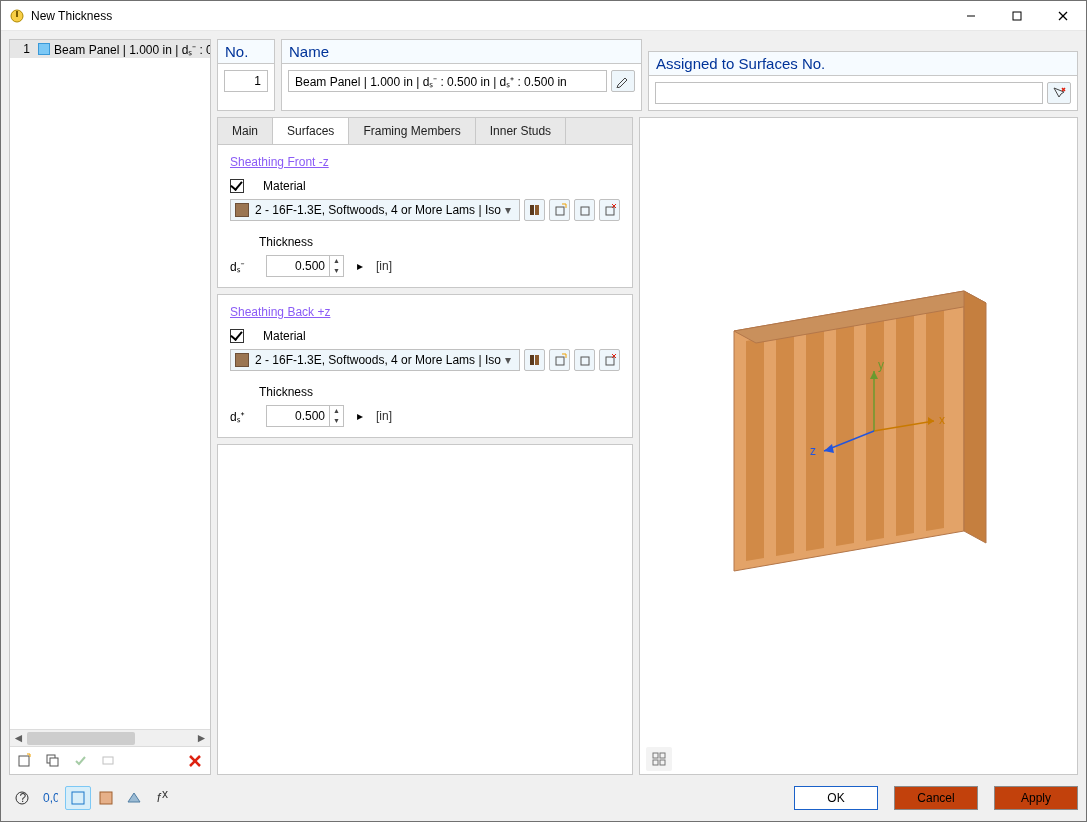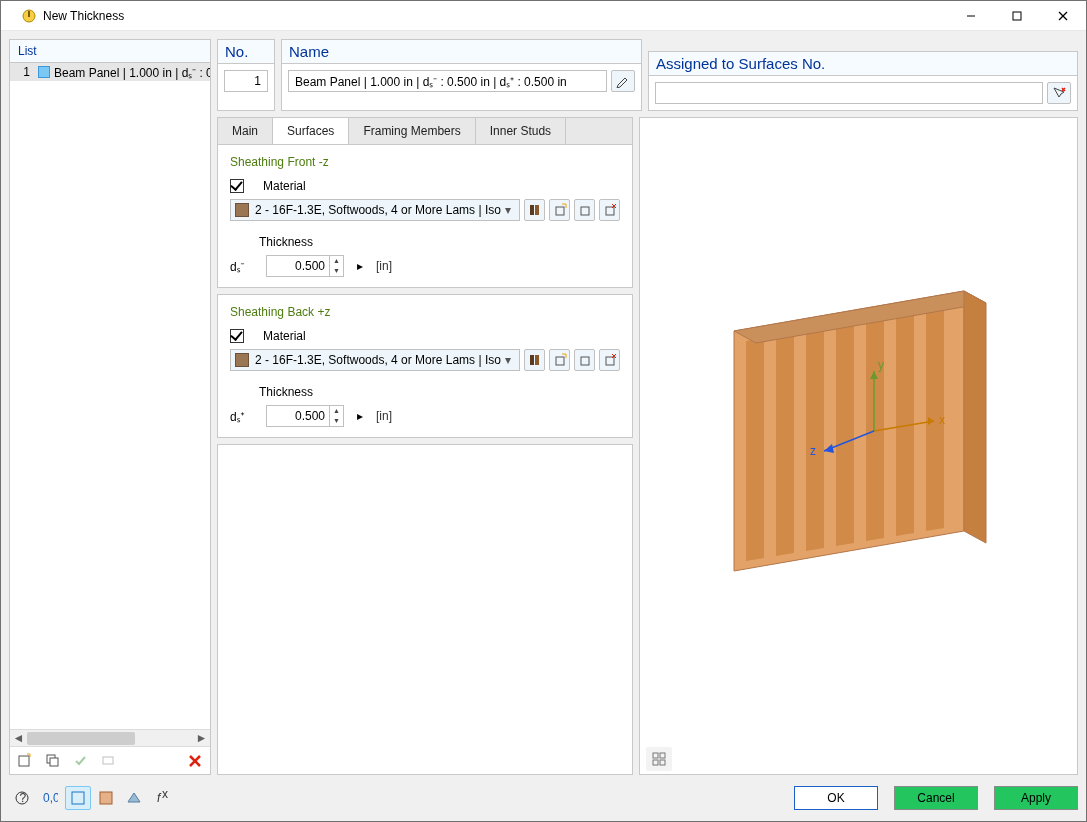--- a/index.html
+++ b/index.html
@@ -1,18 +1,18 @@
 <!DOCTYPE html>
 <html><head>
 <meta charset="utf-8">
 <style>
   * { box-sizing: border-box; font-family: "Segoe UI", Tahoma, sans-serif; font-size: 12px; }
   html, body { margin: 0; padding: 0; background: #fff; }
   .window { width: 1087px; height: 822px; border: 1px solid #707070; background: #fff; display: flex; flex-direction: column; }
-  .titlebar { height: 30px; display: flex; align-items: center; padding: 0 0 0 20px; background: #fff; border-bottom: 1px solid #e8e8e8; }
+  .titlebar { height: 30px; display: flex; align-items: center; padding: 0 0 0 8px; background: #fff; border-bottom: 1px solid #e8e8e8; }
   .titlebar .app-icon { width: 16px; height: 16px; margin-right: 6px; }
   .titlebar .title { flex: 1; color: #000; }
   .titlebar .winbtn { width: 46px; height: 30px; display: flex; align-items: center; justify-content: center; }
 
   .content-area { flex: 1; display: flex; flex-direction: column; background: #f0f0f0; padding: 8px; gap: 8px; }
   .upper { flex: 1; display: flex; gap: 6px; min-height: 0; }
   .lower { height: 30px; display: flex; align-items: center; }
 
   
   .left-panel { width: 202px; display: flex; flex-direction: column; }
@@ -47,21 +47,21 @@
   .iconbtn { width: 24px; height: 22px; border: 1px solid #c0c0c0; background: #eef6fb; display: flex; align-items: center; justify-content: center; border-radius: 2px; }
 
   .mid-row { flex: 1; display: flex; gap: 6px; min-height: 0; }
   .mid-left { width: 416px; display: flex; flex-direction: column; gap: 0; min-height: 0; }
   .tabbar { display: flex; background: #e8e8e8; border: 1px solid #c8c8c8; border-bottom: none; }
   .tab { padding: 6px 14px; border-right: 1px solid #c8c8c8; color: #222; cursor: default; }
   .tab.active { background: #fff; }
   .form-stack { flex: 1; display: flex; flex-direction: column; gap: 6px; min-height: 0;}
   .form-box { border: 1px solid #c8c8c8; background: #fff; padding: 10px 12px; }
   .form-box.fill { flex:1; }
-  .section-title { color: #4d7c0f; margin-bottom: 10px; }
+  .section-title { color: #8b5cf6; margin-bottom: 10px; text-decoration: underline; }
   .chk-row { display: flex; align-items: center; gap: 19px; margin-bottom: 6px; }
   .chk { width: 14px; height: 14px; border: 1px solid #333; position: relative; }
   .chk.checked::after { content: ""; position: absolute; left: 2px; top: -1px; width: 5px; height: 9px; border: solid #000; border-width: 0 2px 2px 0; transform: rotate(40deg);}
   .mat-row { display: flex; align-items: center; gap: 4px; margin-bottom: 14px; }
   .mat-drop { flex: 1; max-width: 290px; height: 22px; border: 1px solid #c0c0c0; background: #eef6fb; display: flex; align-items: center; padding: 0 4px; }
   .mat-swatch { width: 14px; height: 14px; background: #9b7653; border: 1px solid #6d513a; margin-right: 6px; }
   .mat-text { flex: 1; white-space: nowrap; overflow: hidden; }
   .mat-caret { width: 14px; text-align: center; color: #555; }
   .label { margin-bottom: 6px; margin-left: 29px; }
   .thk-row { display: flex; align-items: center; gap: 8px; }
@@ -74,21 +74,21 @@
 
   .preview { flex: 1; border: 1px solid #c8c8c8; background: #fff; display:flex; flex-direction:column; }
   .preview-canvas { flex: 1; display: flex; align-items: center; justify-content: center; }
   .preview-footer { height: 30px; display:flex; align-items:center; padding:0 6px;}
   .preview-footer .tbtn { background:#f3f3f3;}
 
   
   .bottom-toolbar { display: flex; gap: 2px; }
   .bottom-toolbar .tbtn.active { background: #d8eef9; border-color: #7cc8f5; }
   .dlgbtns { margin-left: auto; display: flex; gap: 16px; }
-  .dlgbtn { width: 84px; height: 24px; border: 1px solid #8a8a8a; background: #22c55e; display: flex; align-items: center; justify-content: center; }
+  .dlgbtn { width: 84px; height: 24px; border: 1px solid #8a8a8a; background: #c2410c; display: flex; align-items: center; justify-content: center; }
   .dlgbtn.primary { border-color: #1a61c9; background: #fff; color:#000;}
   svg { display: block; }
 </style>
 </head>
 <body>
 
 <div class="window">
 
   <div class="titlebar">
     <span class="app-icon">
@@ -113,21 +113,20 @@
           <line x1="1" y1="1" x2="9" y2="9" stroke="#000" stroke-width="1.2"></line>
           <line x1="9" y1="1" x2="1" y2="9" stroke="#000" stroke-width="1.2"></line>
         </svg>
       </div>
   </div>
 
   <div class="content-area">
     <div class="upper">
 
       <div class="left-panel panel" style="display:flex;">
-        <div class="panel-header">List</div>
         <div class="list-body">
           <div class="list-row">
             <span class="list-idx">1</span>
             <span class="list-swatch"></span>
             <span class="list-label">Beam Panel | 1.000 in | dₛ⁻ : 0.50</span>
           </div>
         </div>
         <div class="hscroll">
           <div class="arrow">◄</div>
           <div class="track">

